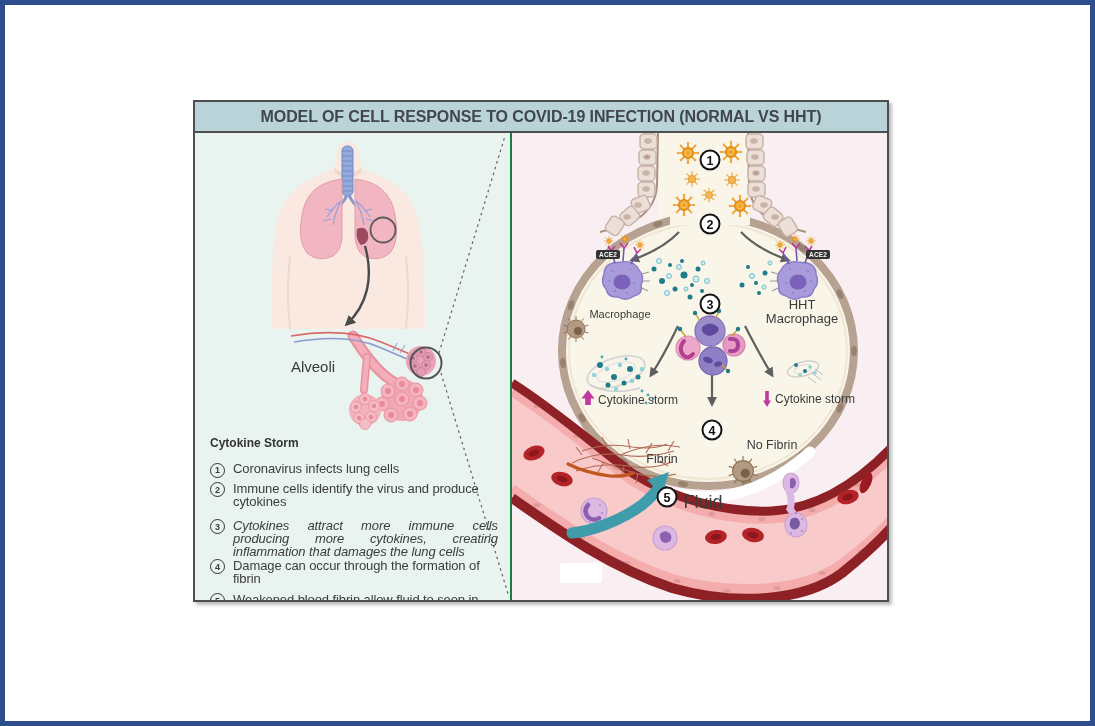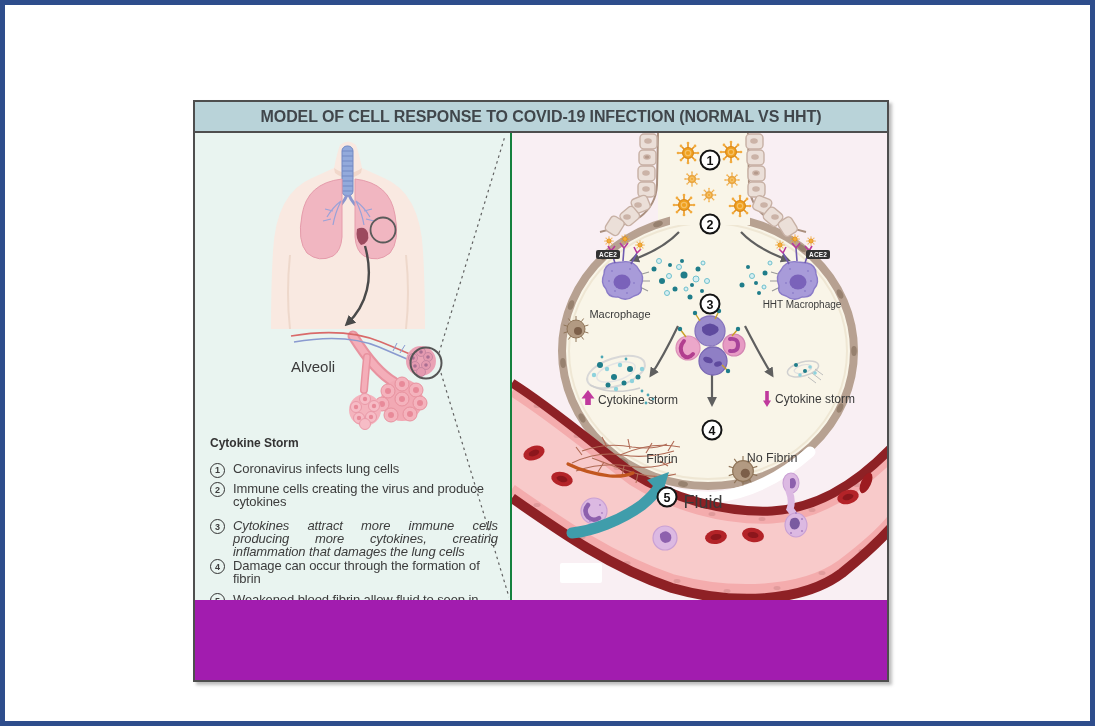--- a/index.html
+++ b/index.html
@@ -1,36 +1,36 @@
 <!DOCTYPE html>
 <html><head>
 <meta charset="utf-8">
 <style>
   html,body{margin:0;padding:0;background:#fff;}
   .page{position:relative;width:1095px;height:726px;box-sizing:border-box;border:5px solid #2e4d8c;background:#ffffff;overflow:hidden;font-family:"Liberation Sans",sans-serif;}
-  .figure{position:absolute;left:188px;top:95px;width:696px;height:582px;box-sizing:border-box;border:2px solid #4e4e4e;box-shadow:3px 3px 3px rgba(110,110,110,.45);background:#a21caf;}
+  .figure{position:absolute;left:188px;top:95px;width:696px;height:502px;box-sizing:border-box;border:2px solid #4e4e4e;box-shadow:3px 3px 3px rgba(110,110,110,.45);background:#a21caf;}
   .title-bar{height:29px;background:#b9d3d9;border-bottom:2px solid #4e4e4e;display:flex;align-items:center;justify-content:center;}
   .title-bar span{font-size:16px;font-weight:600;color:#40464b;letter-spacing:-0.1px;}
   .panels{display:flex;height:467px;}
   .panel-left{position:relative;width:315px;border-right:2px solid #15803d;background:#e9f4f0;flex:none;overflow:hidden;}
   .panel-right{position:relative;flex:1;background:#f9eff3;overflow:hidden;}
   .abs{position:absolute;left:0;top:0;}
   .lbl{position:absolute;color:#3a3a3a;white-space:nowrap;}
   .alveoli-lbl{font-size:15px;}
   .legend{position:absolute;left:15px;top:303px;width:288px;color:#3c3c3c;}
   .legend h4{margin:0 0 12px 0;font-size:12px;font-weight:bold;color:#333;}
   .leg-item{display:flex;gap:8px;align-items:flex-start;}
   .leg-num{flex:none;width:13px;height:13px;border:1.2px solid #333;border-radius:50%;display:flex;align-items:center;justify-content:center;font-size:9px;font-weight:bold;margin-top:0.5px;background:transparent;}
   .leg-text{font-size:13px;line-height:13px;letter-spacing:-0.1px;}
   .just{text-align:justify;font-style:italic;}
   .mb4{margin-bottom:4px;} .mb11{margin-bottom:11px;} .mb1{margin-bottom:1px;} .mb8{margin-bottom:8px;}
   .step-badge{position:absolute;width:21px;height:21px;box-sizing:border-box;border:2px solid #141414;border-radius:50%;background:#fff;display:flex;align-items:center;justify-content:center;font-size:12.5px;font-weight:bold;color:#111;transform:translate(-50%,-50%);}
   .ace2{position:absolute;background:#333;color:#fff;font-size:6.5px;font-weight:bold;padding:1px 3px;border-radius:2px;letter-spacing:0.2px;}
   .cell-lbl{font-size:11px;}
-  .hht-lbl{position:absolute;width:84px;text-align:center;font-size:10px;color:#3a3a3a;line-height:14px;white-space:normal;}
+  .hht-lbl{position:absolute;width:84px;text-align:center;font-size:13px;color:#3a3a3a;line-height:14px;white-space:normal;}
   .fib-lbl{font-size:12.5px;transform:translateX(-50%);margin-top:29px;}
   .fluid-lbl{font-size:18px;transform:translateX(-50%);}
   .storm-lbl{font-size:12px;}
   .ctr{transform:translateX(-50%);}
 </style>
 </head>
 <body>
 
 <div class="page">
   <div class="figure">
@@ -145,21 +145,21 @@
         <div class="lbl alveoli-lbl ctr" style="left:118px;top:225px;">Alveoli</div>
 
         <div class="legend">
           <h4>Cytokine Storm</h4>
           <div class="leg-item mb4">
             <span class="leg-num">1</span>
             <span class="leg-text">Coronavirus infects lung cells</span>
           </div>
           <div class="leg-item mb11">
             <span class="leg-num">2</span>
-            <span class="leg-text">Immune cells creating the virus and produce cytokines</span>
+            <span class="leg-text">Immune cells identify the virus and produce cytokines</span>
           </div>
           <div class="leg-item mb1">
             <span class="leg-num">3</span>
             <span class="leg-text just">Cytokines attract more immune cells producing more cytokines, creating inflammation that damages the lung cells</span>
           </div>
           <div class="leg-item mb8">
             <span class="leg-num">4</span>
             <span class="leg-text">Damage can occur through the formation of fibrin</span>
           </div>
           <div class="leg-item">
@@ -504,18 +504,18 @@
         <div class="step-badge" style="left:200px;top:297px;">4</div>
         <div class="step-badge" style="left:155px;top:364px;">5</div>
 
         <div class="ace2" style="left:84px;top:117px;">ACE2</div>
         <div class="ace2" style="left:294px;top:117px;">ACE2</div>
         <div class="lbl cell-lbl ctr" style="left:108px;top:175px;">Macrophage</div>
         <div class="hht-lbl" style="left:248px;top:165px;">HHT Macrophage</div>
         <div class="lbl storm-lbl" style="left:86px;top:260px;">Cytokine storm</div>
         <div class="lbl storm-lbl" style="left:263px;top:259px;">Cytokine storm</div>
         <div class="lbl fib-lbl" style="left:150px;top:290px;">Fibrin</div>
-        <div class="lbl fib-lbl" style="left:260px;top:289px;">No Fibrin</div>
+        <div class="lbl fib-lbl" style="left:260px;top:276px;">No Fibrin</div>
         <div class="lbl fluid-lbl" style="left:191px;top:359px;">Fluid</div>
       </div>
     </div>
   </div>
 </div>
 
 </body></html>

